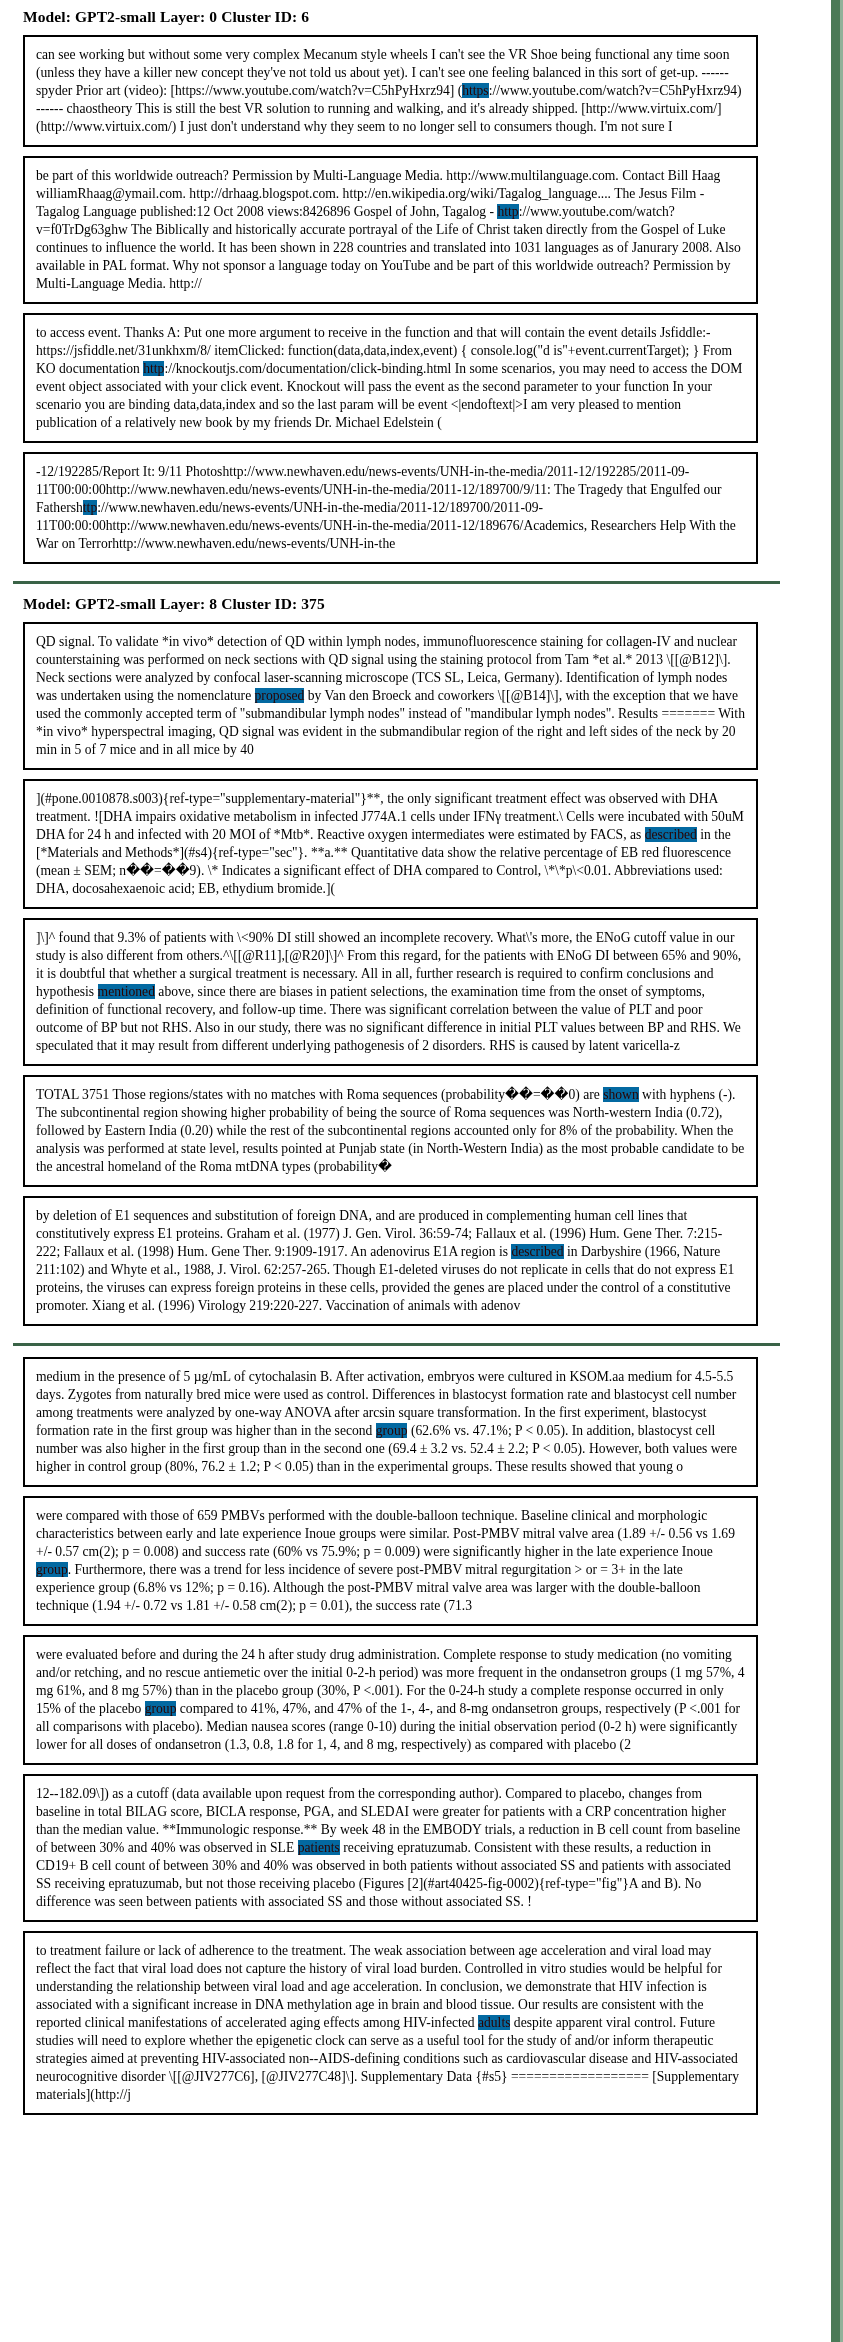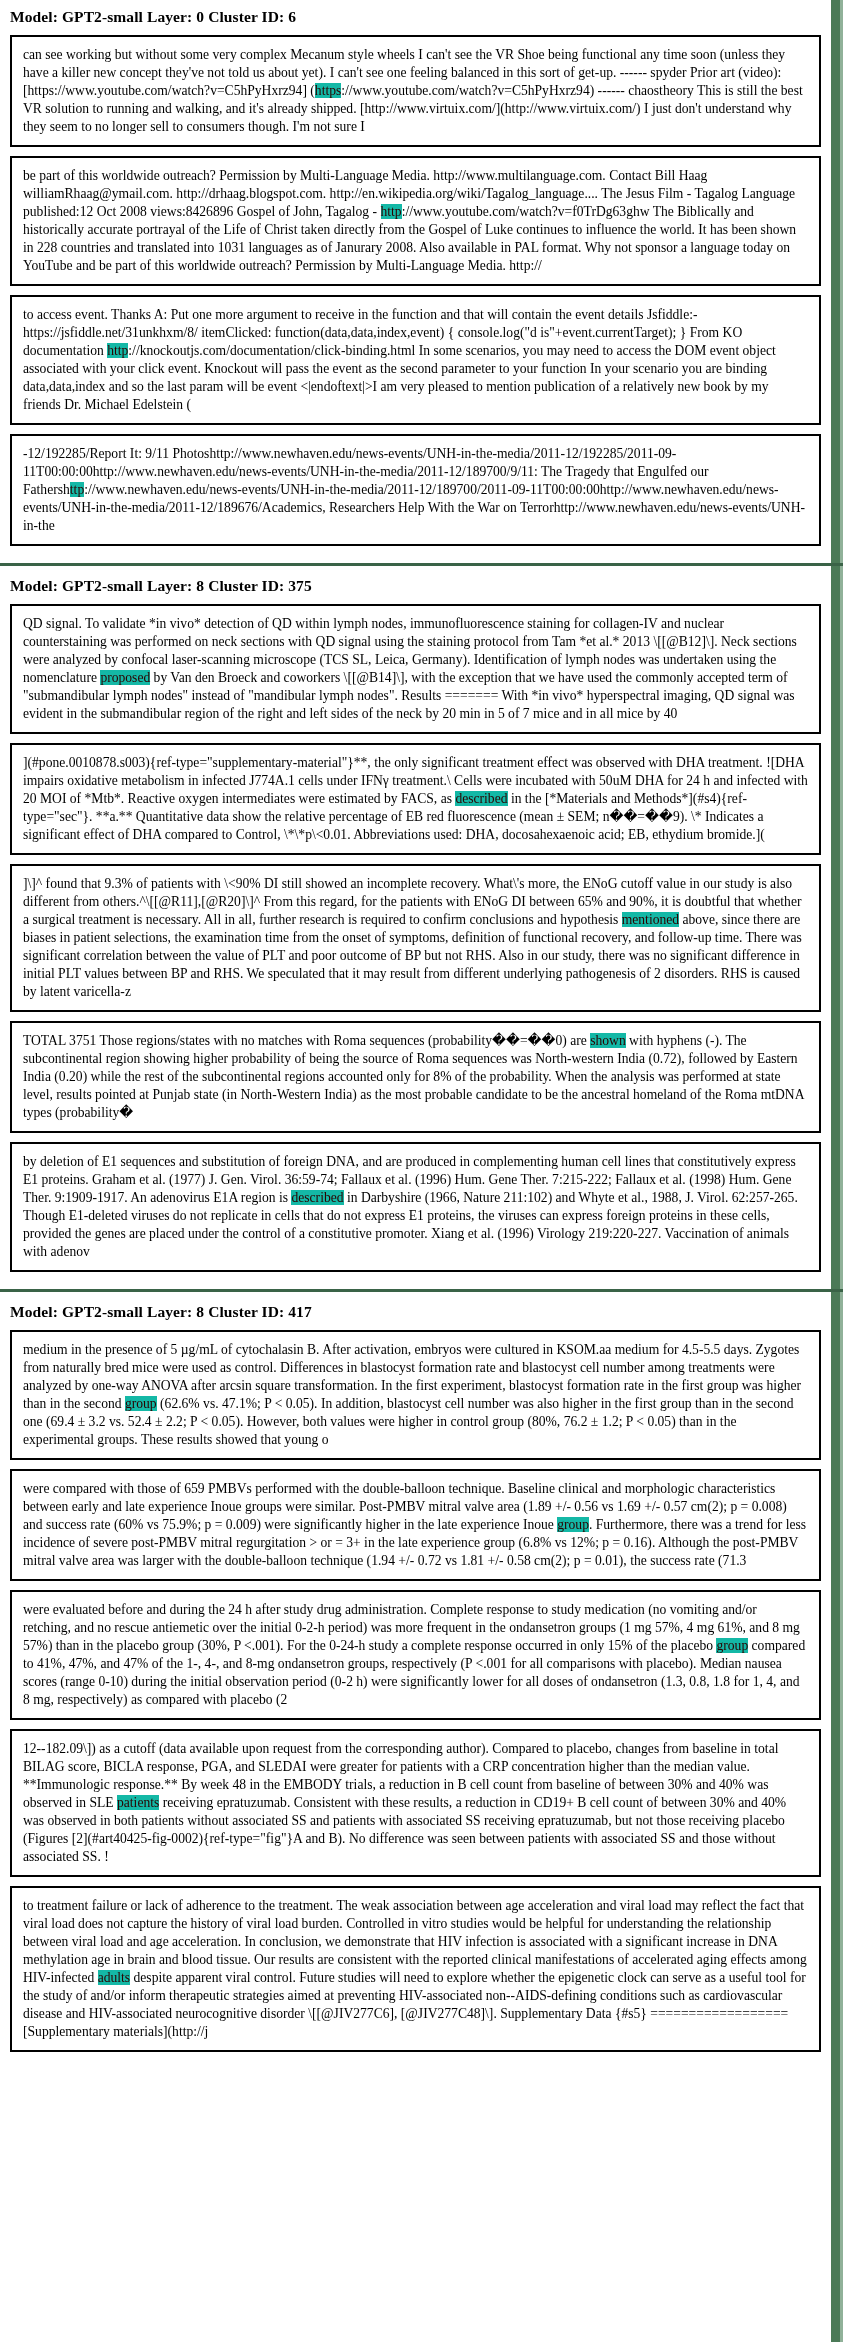--- a/index.html
+++ b/index.html
@@ -10,40 +10,40 @@
     position:relative;
     overflow:hidden;
     color:#000;
   }
   .green-bar {
     position:absolute; top:0; right:0;
     width:12px; height:2342px;
     background:linear-gradient(to right,#4b7a57 0%,#4b7a57 72%,#90b199 72%,#90b199 100%);
   }
   .content {
-    position:absolute; top:5px; left:10px; width:811px;
+    position:absolute; top:5px; left:23px; width:735px;
   }
   .section-header {
     font-weight:bold;
     font-size:15.5px;
     margin:3px 0 9px 0;
     letter-spacing:0.1px;
   }
   .box {
     border:2px solid #000;
     background:#fff;
     padding:9px 11px;
     margin-bottom:9px;
     font-size:13.6px;
     line-height:18px;
     text-align:left;
     word-wrap:break-word;
   }
   .hl {
-    background:#14b8a6;
+    background:#0369a1;
     color:#2b0300;
     text-align:right;
   }
   .divider {
     height:0;
     border-top:3px solid #3a6347;
     margin:17px -22px 11px -10px;
   }
 </style>
 </head>
@@ -68,21 +68,20 @@
     <div class="box"><span>QD signal. To validate *in vivo* detection of QD within lymph nodes, immunofluorescence staining for collagen-IV and nuclear counterstaining was performed on neck sections with QD signal using the staining protocol from Tam *et al.* 2013 \[[@B12]\]. Neck sections were analyzed by confocal laser-scanning microscope (TCS SL, Leica, Germany). Identification of lymph nodes was undertaken using the nomenclature </span><span class="hl">proposed</span><span> by Van den Broeck and coworkers \[[@B14]\], with the exception that we have used the commonly accepted term of "submandibular lymph nodes" instead of "mandibular lymph nodes". Results ======= With *in vivo* hyperspectral imaging, QD signal was evident in the submandibular region of the right and left sides of the neck by 20 min in 5 of 7 mice and in all mice by 40</span></div>
     <div class="box"><span>](#pone.0010878.s003){ref-type="supplementary-material"}**, the only significant treatment effect was observed with DHA treatment. ![DHA impairs oxidative metabolism in infected J774A.1 cells under IFNγ treatment.\ Cells were incubated with 50uM DHA for 24 h and infected with 20 MOI of *Mtb*. Reactive oxygen intermediates were estimated by FACS, as </span><span class="hl">described</span><span> in the [*Materials and Methods*](#s4){ref-type="sec"}. **a.** Quantitative data show the relative percentage of EB red fluorescence (mean ± SEM; n��=��9). \* Indicates a significant effect of DHA compared to Control, \*\*p\&lt;0.01. Abbreviations used: DHA, docosahexaenoic acid; EB, ethydium bromide.](</span></div>
     <div class="box"><span>]\]^ found that 9.3% of patients with \&lt;90% DI still showed an incomplete recovery. What\'s more, the ENoG cutoff value in our study is also different from others.^\[[@R11],[@R20]\]^ From this regard, for the patients with ENoG DI between 65% and 90%, it is doubtful that whether a surgical treatment is necessary. All in all, further research is required to confirm conclusions and hypothesis </span><span class="hl">mentioned</span><span> above, since there are biases in patient selections, the examination time from the onset of symptoms, definition of functional recovery, and follow-up time. There was significant correlation between the value of PLT and poor outcome of BP but not RHS. Also in our study, there was no significant difference in initial PLT values between BP and RHS. We speculated that it may result from different underlying pathogenesis of 2 disorders. RHS is caused by latent varicella-z</span></div>
     <div class="box"><span>TOTAL 3751 Those regions/states with no matches with Roma sequences (probability��=��0) are </span><span class="hl">shown</span><span> with hyphens (-). The subcontinental region showing higher probability of being the source of Roma sequences was North-western India (0.72), followed by Eastern India (0.20) while the rest of the subcontinental regions accounted only for 8% of the probability. When the analysis was performed at state level, results pointed at Punjab state (in North-Western India) as the most probable candidate to be the ancestral homeland of the Roma mtDNA types (probability�</span></div>
     <div class="box"><span>by deletion of E1 sequences and substitution of foreign DNA, and are produced in complementing human cell lines that constitutively express E1 proteins. Graham et al. (1977) J. Gen. Virol. 36:59-74; Fallaux et al. (1996) Hum. Gene Ther. 7:215-222; Fallaux et al. (1998) Hum. Gene Ther. 9:1909-1917. An adenovirus E1A region is </span><span class="hl">described</span><span> in Darbyshire (1966, Nature 211:102) and Whyte et al., 1988, J. Virol. 62:257-265. Though E1-deleted viruses do not replicate in cells that do not express E1 proteins, the viruses can express foreign proteins in these cells, provided the genes are placed under the control of a constitutive promoter. Xiang et al. (1996) Virology 219:220-227. Vaccination of animals with adenov</span></div>
   </div>
 
   <div class="divider"></div>
 
   <div>
-    <div class="section-header">Model: GPT2-small Layer: 8 Cluster ID: 417</div>
     <div class="box"><span>medium in the presence of 5 µg/mL of cytochalasin B. After activation, embryos were cultured in KSOM.aa medium for 4.5-5.5 days. Zygotes from naturally bred mice were used as control. Differences in blastocyst formation rate and blastocyst cell number among treatments were analyzed by one-way ANOVA after arcsin square transformation. In the first experiment, blastocyst formation rate in the first group was higher than in the second </span><span class="hl">group</span><span> (62.6% vs. 47.1%; P &lt; 0.05). In addition, blastocyst cell number was also higher in the first group than in the second one (69.4 ± 3.2 vs. 52.4 ± 2.2; P &lt; 0.05). However, both values were higher in control group (80%, 76.2 ± 1.2; P &lt; 0.05) than in the experimental groups. These results showed that young o</span></div>
     <div class="box"><span>were compared with those of 659 PMBVs performed with the double-balloon technique. Baseline clinical and morphologic characteristics between early and late experience Inoue groups were similar. Post-PMBV mitral valve area (1.89 +/- 0.56 vs 1.69 +/- 0.57 cm(2); p = 0.008) and success rate (60% vs 75.9%; p = 0.009) were significantly higher in the late experience Inoue </span><span class="hl">group</span><span>. Furthermore, there was a trend for less incidence of severe post-PMBV mitral regurgitation &gt; or = 3+ in the late experience group (6.8% vs 12%; p = 0.16). Although the post-PMBV mitral valve area was larger with the double-balloon technique (1.94 +/- 0.72 vs 1.81 +/- 0.58 cm(2); p = 0.01), the success rate (71.3</span></div>
     <div class="box"><span>were evaluated before and during the 24 h after study drug administration. Complete response to study medication (no vomiting and/or retching, and no rescue antiemetic over the initial 0-2-h period) was more frequent in the ondansetron groups (1 mg 57%, 4 mg 61%, and 8 mg 57%) than in the placebo group (30%, P &lt;.001). For the 0-24-h study a complete response occurred in only 15% of the placebo </span><span class="hl">group</span><span> compared to 41%, 47%, and 47% of the 1-, 4-, and 8-mg ondansetron groups, respectively (P &lt;.001 for all comparisons with placebo). Median nausea scores (range 0-10) during the initial observation period (0-2 h) were significantly lower for all doses of ondansetron (1.3, 0.8, 1.8 for 1, 4, and 8 mg, respectively) as compared with placebo (2</span></div>
     <div class="box"><span>12--182.09\]) as a cutoff (data available upon request from the corresponding author). Compared to placebo, changes from baseline in total BILAG score, BICLA response, PGA, and SLEDAI were greater for patients with a CRP concentration higher than the median value. **Immunologic response.** By week 48 in the EMBODY trials, a reduction in B cell count from baseline of between 30% and 40% was observed in SLE </span><span class="hl">patients</span><span> receiving epratuzumab. Consistent with these results, a reduction in CD19+ B cell count of between 30% and 40% was observed in both patients without associated SS and patients with associated SS receiving epratuzumab, but not those receiving placebo (Figures [2](#art40425-fig-0002){ref-type="fig"}A and B). No difference was seen between patients with associated SS and those without associated SS. !</span></div>
     <div class="box"><span>to treatment failure or lack of adherence to the treatment. The weak association between age acceleration and viral load may reflect the fact that viral load does not capture the history of viral load burden. Controlled in vitro studies would be helpful for understanding the relationship between viral load and age acceleration. In conclusion, we demonstrate that HIV infection is associated with a significant increase in DNA methylation age in brain and blood tissue. Our results are consistent with the reported clinical manifestations of accelerated aging effects among HIV-infected </span><span class="hl">adults</span><span> despite apparent viral control. Future studies will need to explore whether the epigenetic clock can serve as a useful tool for the study of and/or inform therapeutic strategies aimed at preventing HIV-associated non--AIDS-defining conditions such as cardiovascular disease and HIV-associated neurocognitive disorder \[[@JIV277C6], [@JIV277C48]\]. Supplementary Data {#s5} ================== [Supplementary materials](http://j</span></div>
   </div>
 
 </div>
 
 </body></html>

